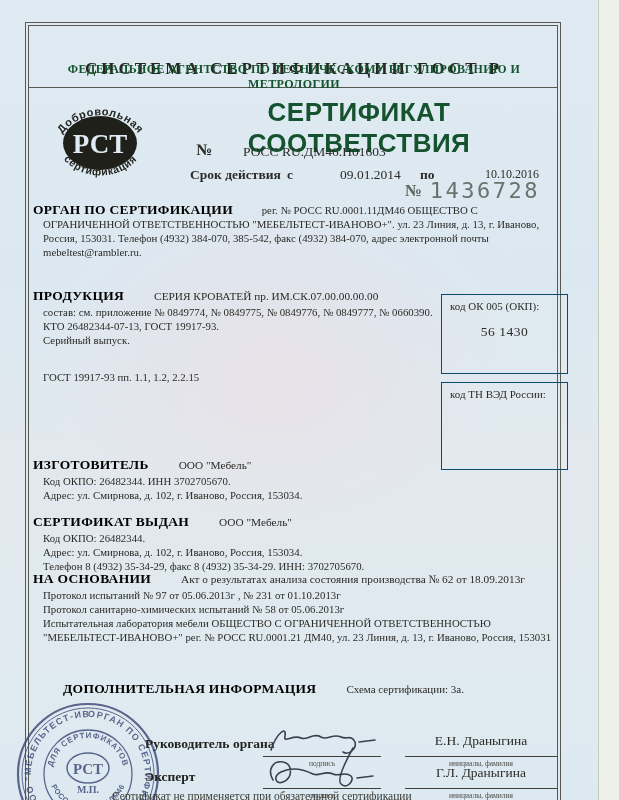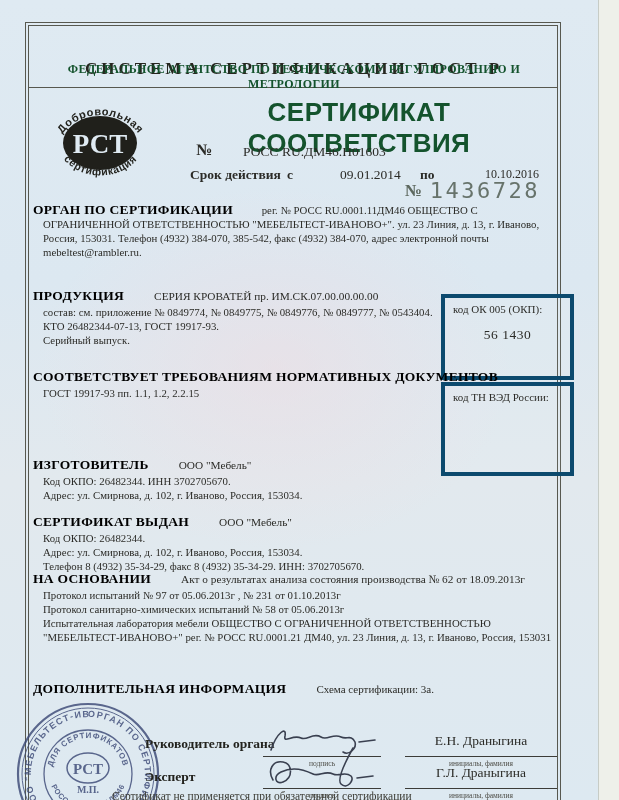--- a/index.html
+++ b/index.html
@@ -44,21 +44,21 @@
 
   .sec { position:absolute; left:33px; width:528px; }
   .sec-h { font-size:13.5px; font-weight:bold; letter-spacing:0.3px; color:#000000; }
   .sec-par { padding-left:10px; text-indent:-10px; font-size:10.8px; line-height:14px; }
   .sec-par .sec-h { font-size:13.5px; }
   .lead { font-size:11.3px; }
   .lead-gap { display:inline-block; width:26px; }
   .sec-lines { padding-left:10px; font-size:10.8px; line-height:14px; margin-top:1px; }
   .sec-lines.narrow { width:390px; }
 
-  .code-box { position:absolute; border:4px solid #0c4a6e; background:rgba(255,255,255,0.06); }
+  .code-box { position:absolute; border:1px solid #0c4a6e; background:rgba(255,255,255,0.06); }
   .code-box .cb-label { font-size:11px; padding:5px 0 0 8px; }
   .code-box .cb-value { font-size:13.5px; text-align:center; margin-top:12px; letter-spacing:0.5px; }
   .box-okp  { left:441px; top:294px; width:125px; height:78px; }
   .box-tnved{ left:441px; top:382px; width:125px; height:86px; }
 
   .role { position:absolute; font-size:13.5px; font-weight:bold; color:#23231e; }
   .sig-box { position:absolute; border-bottom:1px solid #3c3c38; text-align:center; }
   .sig-caption { position:absolute; font-size:7.5px; color:#4c4c46; text-align:center; }
   .name-box { position:absolute; border-bottom:1px solid #3c3c38; text-align:center; font-size:13.5px; }
   .sig-svg { position:absolute; left:0; bottom:-6px; overflow:visible; }
@@ -117,32 +117,31 @@
       <span class="lead-gap"></span><span>рег. № РОСС RU.0001.11ДМ46 ОБЩЕСТВО С ОГРАНИЧЕННОЙ ОТВЕТСТВЕННОСТЬЮ "МЕБЕЛЬТЕСТ-ИВАНОВО+". ул. 23 Линия, д. 13, г. Иваново, Россия, 153031. Телефон (4932) 384-070, 385-542, факс (4932) 384-070, адрес электронной почты mebeltest@rambler.ru.</span>
     </div>
   </div>
 
   <div class="sec" style="top:286px;">
     <div>
       <span class="sec-h">ПРОДУКЦИЯ</span>
       <span class="lead-gap"></span><span class="lead">СЕРИЯ КРОВАТЕЙ пр. ИМ.СК.07.00.00.00.00</span>
     </div>
     <div class="sec-lines narrow">
-      <div>состав: см. приложение № 0849774, № 0849775, № 0849776, № 0849777, № 0543404.</div>
+      <div>состав: см. приложение № 0849774, № 0849775, № 0849776, № 0849777, № 0660390.</div>
       <div>КТО 26482344-07-13, ГОСТ 19917-93.</div>
       <div>Серийный выпуск.</div>
     </div>
   </div>
   <div class="code-box box-okp">
     <div class="cb-label">код ОК 005 (ОКП):</div>
     <div class="cb-value">56 1430</div>
   </div>
 
   <div class="sec" style="top:369px;">
-    <div class="sec-h">СООТВЕТСТВУЕТ ТРЕБОВАНИЯМ НОРМАТИВНЫХ ДОКУМЕНТОВ</div>
     <div class="sec-lines narrow">
       <div>ГОСТ 19917-93 пп. 1.1, 1.2, 2.2.15</div>
     </div>
   </div>
   <div class="code-box box-tnved">
     <div class="cb-label">код ТН ВЭД России:</div>
     <div class="cb-value"></div>
   </div>
 
   <div class="sec" style="top:455px;">
@@ -173,21 +172,21 @@
       <span class="sec-h">НА ОСНОВАНИИ</span>
       <span class="lead-gap"></span><span class="lead">Акт о результатах анализа состояния производства № 62 от 18.09.2013г</span>
     </div>
     <div class="sec-lines">
       <div>Протокол испытаний № 97 от 05.06.2013г , № 231 от 01.10.2013г</div>
       <div>Протокол санитарно-химических испытаний № 58 от 05.06.2013г</div>
       <div>Испытательная лаборатория мебели ОБЩЕСТВО С ОГРАНИЧЕННОЙ ОТВЕТСТВЕННОСТЬЮ "МЕБЕЛЬТЕСТ-ИВАНОВО+" рег. № РОСС RU.0001.21 ДМ40, ул. 23 Линия, д. 13, г. Иваново, Россия, 153031</div>
     </div>
   </div>
 
-  <div class="sec" style="top:679px;">
+  <div class="sec" style="top:679px;margin-left:30px;">
     <span class="sec-h">ДОПОЛНИТЕЛЬНАЯ ИНФОРМАЦИЯ</span>
     <span class="lead-gap"></span><span style="font-size:11px;">Схема сертификации: 3а.</span>
   </div>
 
   <svg class="stamp-svg" width="156" height="156" viewBox="0 0 156 156">
     <defs>
       <path id="ringPath" d="M 78 21 A 57 57 0 1 1 77.9 21" fill="none"></path>
       <path id="innTop" d="M 42 78 A 36 36 0 0 1 114 78" fill="none"></path>
       <path id="innBot" d="M 38 74 A 40 40 0 0 0 118 74" fill="none"></path>
     </defs>

